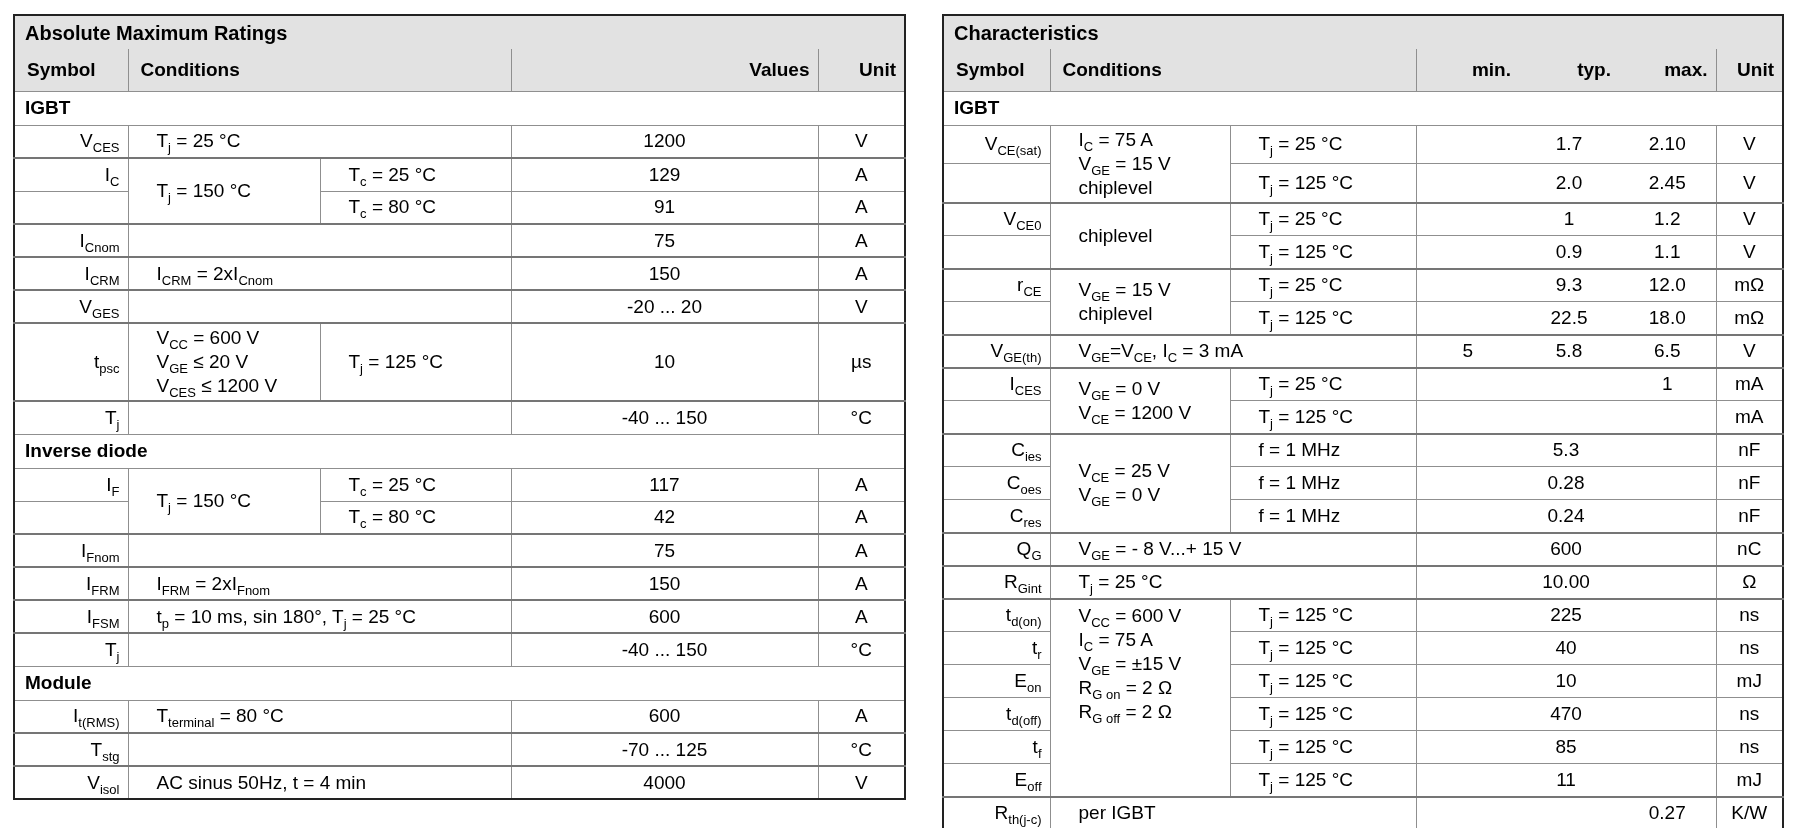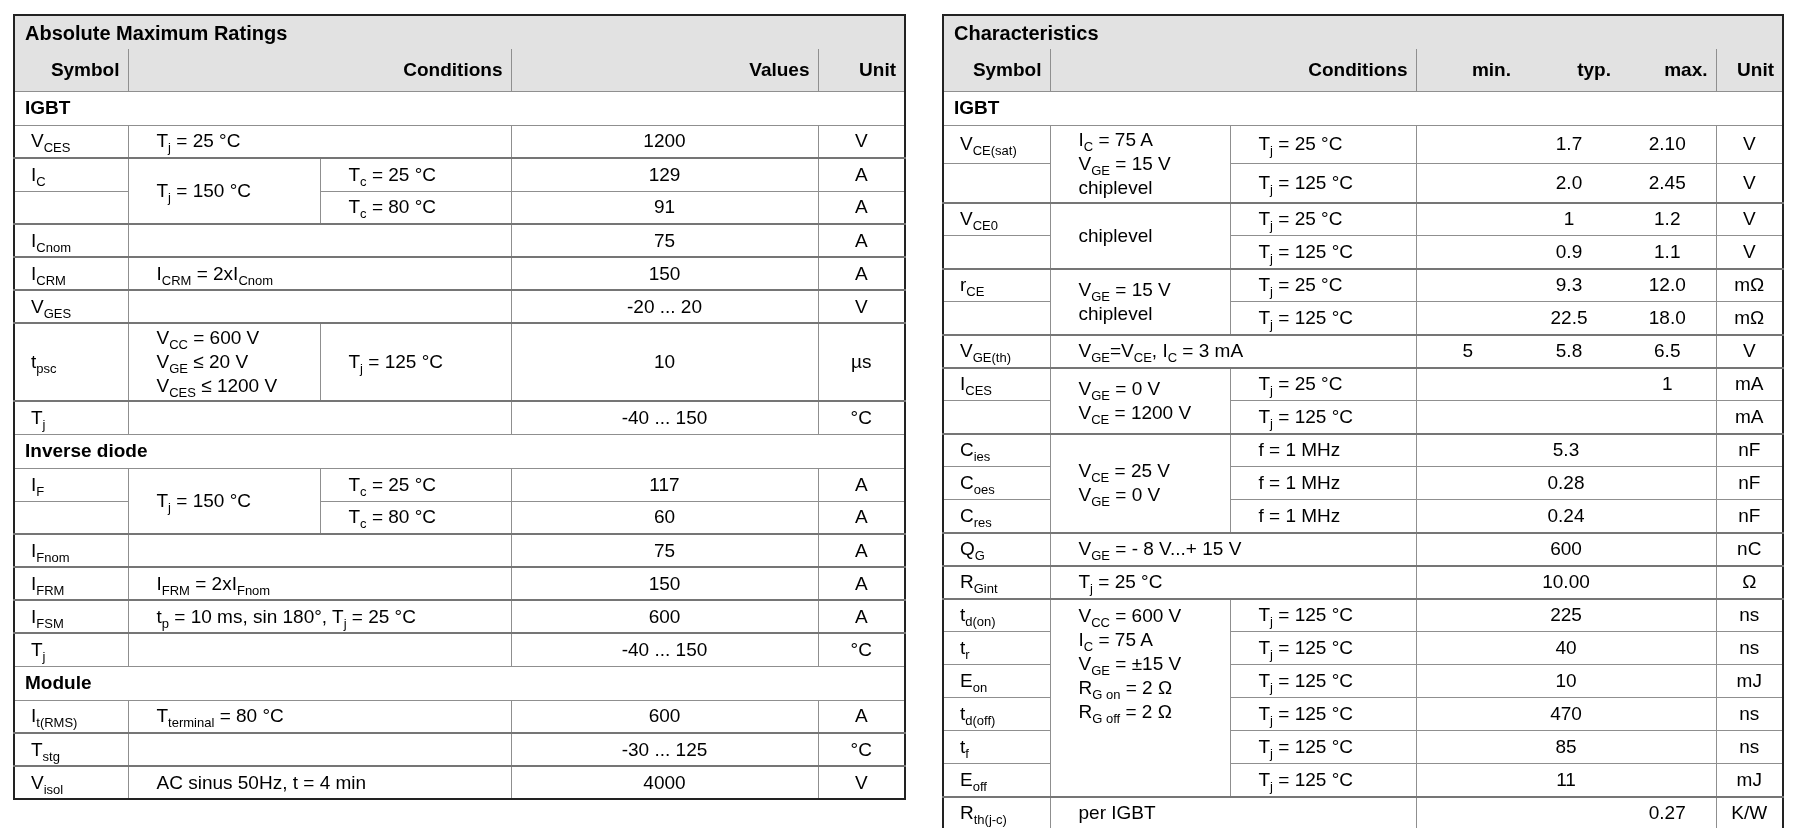--- a/index.html
+++ b/index.html
@@ -32,28 +32,28 @@
     overflow:hidden;white-space:normal;
   }
   tr{height:33px;}
   tr.title-row{height:34px;margin-left:23px;}
   td.title{
     background:var(--header-bg);font-weight:bold;font-size:20px;
     border-bottom-style:hidden;padding-left:10px;
   }
   tr.header-row{height:42px;}
   td.hdr{background:var(--header-bg);font-weight:bold;font-size:19px;border-top-style:hidden;}
-  td.hdr.left{text-align:right;padding-left:12px;}
+  td.hdr.left{text-align:left;padding-left:12px;}
   td.hdr.center{text-align:right;}
   td.h-min{border-right-style:hidden;}
   td.h-typ{border-left-style:hidden;border-right-style:hidden;}
   td.h-max{border-left-style:hidden;}
   tr.section-row{height:34px;}
   td.sec{font-weight:bold;font-size:19px;padding-left:10px;}
-  td.c-sym{padding-left:16px;text-align:left;}
+  td.c-sym{padding-left:16px;text-align:right;}
   td.c-c1,td.c-c2,td.c-cond{padding-left:28px;text-align:left;margin-top:40px;}
   td.c-c1.top{vertical-align:top;padding-top:4px;}
   td.c-val,td.c-mtm,td.c-min,td.c-typ,td.c-max,td.c-unit{text-align:center;}
   td.c-min{border-right-style:hidden;}
   td.c-typ{border-left-style:hidden;border-right-style:hidden;}
   td.c-max{border-left-style:hidden;}
   tr.blk > td{border-top-width:2px;border-top-color:var(--strong);}
   sub{font-size:13px;line-height:0;}
 </style>
 </head>
@@ -141,21 +141,21 @@
           <tr class="data-row">
             <td class="c-sym">I<sub>F</sub></td>
             <td class="c-c1" rowspan="2">T<sub>j</sub> = 150 °C</td>
             <td class="c-c2">T<sub>c</sub> = 25 °C</td>
             <td class="c-val">117</td>
             <td class="c-unit">A</td>
           </tr>
           <tr class="data-row">
             <td class="c-sym"></td>
             <td class="c-c2">T<sub>c</sub> = 80 °C</td>
-            <td class="c-val">60</td>
+            <td class="c-val">42</td>
             <td class="c-unit">A</td>
           </tr>
           <tr class="data-row blk">
             <td class="c-sym">I<sub>Fnom</sub></td>
             <td class="c-cond" colspan="2"></td>
             <td class="c-val">75</td>
             <td class="c-unit">A</td>
           </tr>
           <tr class="data-row blk">
             <td class="c-sym">I<sub>FRM</sub></td>
@@ -180,21 +180,21 @@
           </tr>
           <tr class="data-row">
             <td class="c-sym">I<sub>t(RMS)</sub></td>
             <td class="c-cond" colspan="2">T<sub>terminal</sub> = 80 °C</td>
             <td class="c-val">600</td>
             <td class="c-unit">A</td>
           </tr>
           <tr class="data-row blk">
             <td class="c-sym">T<sub>stg</sub></td>
             <td class="c-cond" colspan="2"></td>
-            <td class="c-val">-30 ... 125</td>
+            <td class="c-val">-70 ... 125</td>
             <td class="c-unit">°C</td>
           </tr>
           <tr class="data-row blk">
             <td class="c-sym">V<sub>isol</sub></td>
             <td class="c-cond" colspan="2">AC sinus 50Hz, t = 4 min</td>
             <td class="c-val">4000</td>
             <td class="c-unit">V</td>
           </tr>
         </tbody>
     </table>

